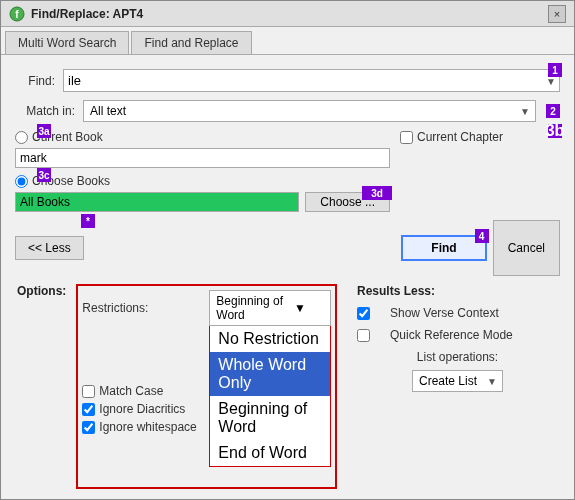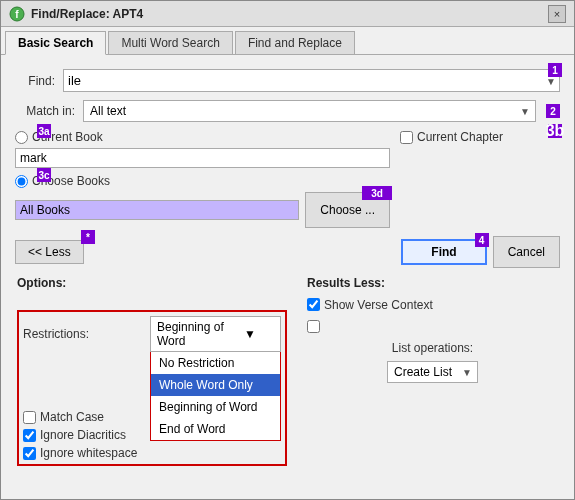--- a/index.html
+++ b/index.html
@@ -235,25 +235,25 @@
     .choose-row {
       display: flex;
       align-items: center;
       gap: 6px;
       position: relative;
     }
     .books-text-field {
       flex: 1;
       padding: 2px 4px;
       border: 1px solid #aaa;
-      background: #c4b5fd;
+      background: #22c55e;
       font-size: 12px;
     }
     .choose-btn {
-      padding: 10px 14px;
+      padding: 2px 14px;
       border: 1px solid #aaa;
       background: #e0e0e0;
       cursor: pointer;
       font-size: 12px;
     }
     .actions-row {
       display: flex;
       align-items: center;
       gap: 6px;
       position: relative;
@@ -268,37 +268,36 @@
     .spacer { flex: 1; }
     .find-btn {
       padding: 4px 28px;
       border: 2px solid #4080ff;
       background: #e8f0ff;
       cursor: pointer;
       font-size: 12px;
       font-weight: bold;
     }
     .cancel-btn {
-      padding: 8px 14px;
+      padding: 20px 14px;
       border: 1px solid #aaa;
       background: #e0e0e0;
       cursor: pointer;
       font-size: 12px;
     }
     .bottom-area {
       display: flex;
       gap: 20px;
       flex: 1;
       padding: 0 2px;
     }
     .options-col {
-      width: 270px;
-      display: flex;
-      flex-direction: column;
-      gap: 20px;
+      width: 320px;
+      display: flex;
+      gap: 10px;
       position: relative;
     }
     .options-title {
       font-size: 12px;
       font-weight: bold;
       color: #222;
     }
     .restrictions-row {
       display: flex;
       align-items: center;
@@ -331,21 +330,21 @@
       top: 100%;
       left: 0;
       right: 0;
       border: 1px solid #c00;
       background: white;
       z-index: 10;
       border-top: none;
     }
     .dropdown-item {
       padding: 4px 8px;
-      font-size: 12px;
+      font-size: 16px;
       cursor: pointer;
       color: #000;
     }
     .dropdown-item.highlighted {
       background: #3060c8;
       color: white;
     }
     .red-border-container {
       border: 2px solid #cc0000;
       padding: 4px;
@@ -369,22 +368,22 @@
       flex-direction: column;
       gap: 8px;
     }
     .results-title {
       font-size: 12px;
       font-weight: bold;
       color: #222;
     }
     .results-checkbox-row {
       display: flex;
-      align-items: flex-start;
-      gap: 4px;
+      align-items: flex-end;
+      gap: 20px;
     }
     .list-ops-row {
       display: flex;
       align-items: center;
       gap: 6px;
       flex-direction: column;
     }
     .list-ops-label {
       font-size: 12px;
       color: #333;
@@ -413,21 +412,20 @@
       <svg class="title-icon" viewBox="0 0 16 16">
         <circle cx="8" cy="8" r="7" fill="#4caf50" stroke="#2e7d32" stroke-width="1"></circle>
         <text x="8" y="12" text-anchor="middle" fill="white" font-size="10" font-weight="bold">f</text>
       </svg>
       <span class="title-text">Find/Replace: APT4</span>
     </div>
     <button class="close-btn">×</button>
   </div>
 
   <div class="tabs-bar">
-    <div class="tab active">Basic Search</div>
     <div class="tab">Multi Word Search</div>
     <div class="tab">Find and Replace</div>
   </div>
 
   <div class="content">
 
     <div class="find-row">
       <span class="find-label">Find:</span>
       <div class="find-input-wrapper">
         <input class="find-input" type="text" value="ile" style="">
@@ -534,20 +532,21 @@
       <div class="results-col">
         <span class="results-title">Results Less:</span>
 
         <div class="results-checkbox-row">
           <input type="checkbox" checked="" style="">
           <label class="checkbox-label">Show Verse Context</label>
         </div>
 
         <div class="results-checkbox-row">
           <input type="checkbox" style="">
+          <label class="checkbox-label">Quick Reference Mode</label>
         </div>
 
         <div class="list-ops-row">
           <span class="list-ops-label">List operations:</span>
           <div class="list-ops-select-wrapper">
             <select class="list-ops-select">
               <option>Create List</option>
             </select>
             <span class="select-arrow">▼</span>
           </div>

